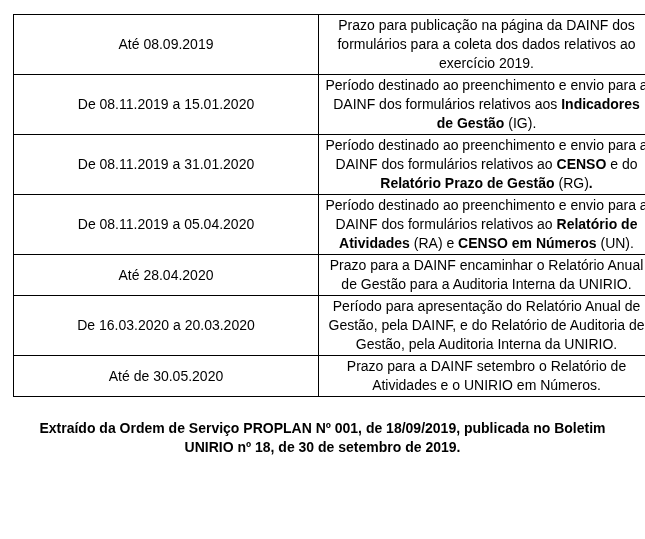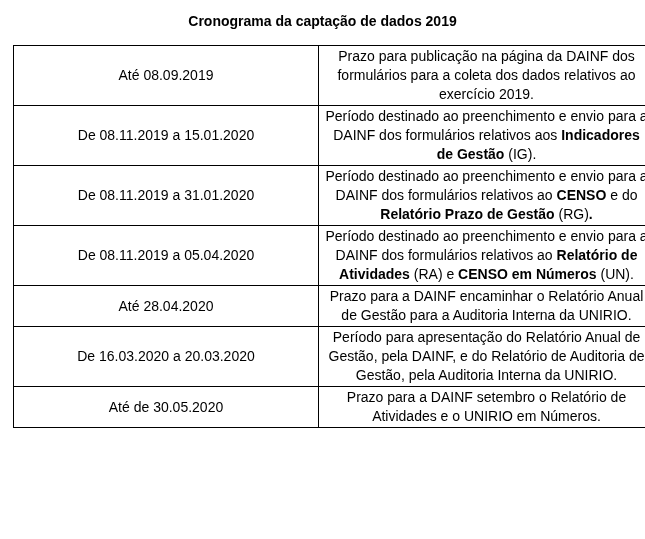--- a/index.html
+++ b/index.html
@@ -47,21 +47,20 @@
     font-size: 14px;
     font-weight: bold;
     line-height: 19px;
   }
 </style>
 </head>
 <body>
 
 <div class="page">
 
-  <div class="doc-title">Cronograma da captação de dados 2019</div>
 
   <table class="schedule">
     <tbody>
   <tr>
     <td class="period-cell">Até 08.09.2019</td>
     <td class="desc-cell"><span>Prazo para publicação na página da DAINF dos formulários para a coleta dos dados relativos ao exercício 2019.</span></td>
   </tr>
 
   <tr>
     <td class="period-cell">De 08.11.2019 a 15.01.2020</td>
@@ -88,14 +87,15 @@
     <td class="desc-cell"><span>Período para apresentação do Relatório Anual de Gestão, pela DAINF, e do Relatório de Auditoria de Gestão, pela Auditoria Interna da UNIRIO.</span></td>
   </tr>
 
   <tr>
     <td class="period-cell">Até de 30.05.2020</td>
     <td class="desc-cell"><span>Prazo para a DAINF setembro o Relatório de Atividades e o UNIRIO em Números.</span></td>
   </tr>
 </tbody>
   </table>
 
+  <div class="doc-footer">Extraído da Ordem de Serviço PROPLAN Nº 001, de 18/09/2019, publicada no Boletim UNIRIO nº 18, de 30 de setembro de 2019.</div>
 
 </div>
 
 </body></html>

